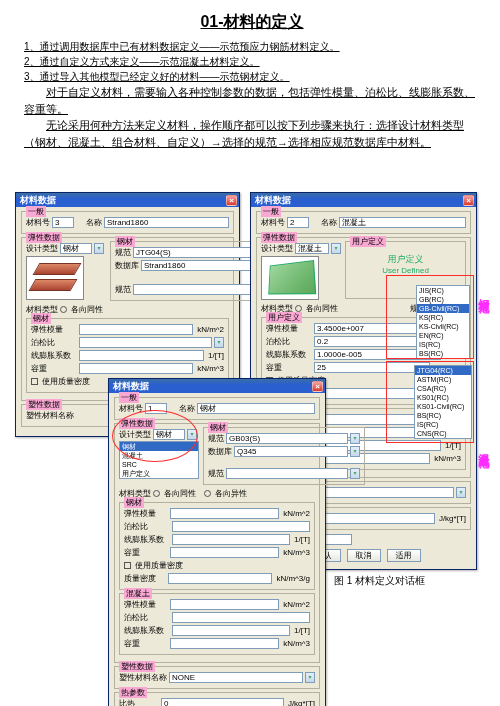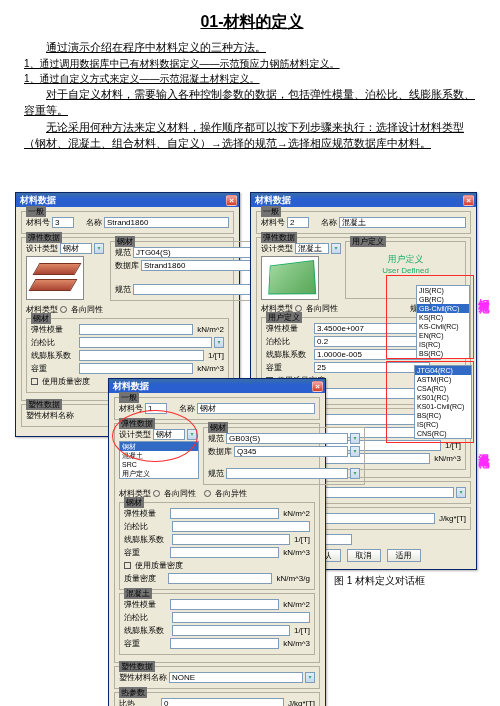--- a/index.html
+++ b/index.html
@@ -49,21 +49,21 @@
   .dlg-body { padding: 4px 5px 6px 5px; }
   .fieldset {
     border: 1px solid #b3b0a0;
     padding: 3px 4px 4px 4px;
     margin-bottom: 3px;
     position: relative;
   }
   .fieldset > .legend {
     position: absolute;
     top: -6px; left: 4px;
-    background: #737373;
+    background: #f9a8d4;
     padding: 0 2px;
     font-size: 8px;
   }
   .row { display: flex; align-items: center; margin: 1px 0; gap: 2px; min-height: 12px; }
   .lbl { font-size: 8px; white-space: nowrap; }
   .inp {
     flex: 1 1 auto;
     height: 11px;
     border: 1px solid #7f9db9;
     background: #fff;
@@ -143,23 +143,23 @@
     transform: scale(1.2,1);
   }
   .radio { width: 7px; height: 7px; border: 1px solid #555; border-radius: 50%; display:inline-block; margin-right:2px; }
   .chk { width: 7px; height: 7px; border: 1px solid #555; display:inline-block; margin-right:2px; }
 </style>
 </head>
 <body>
 
 <div class="page">
   <div class="title">01-材料的定义</div>
-  <div class="para">通过演示介绍在程序中材料定义的三种方法。</div>
   <div class="para-noindent">1、通过调用数据库中已有材料数据定义——示范预应力钢筋材料定义。</div>
-  <div class="para-noindent">1、通过自定义方式来定义——示范混凝土材料定义。</div>
+  <div class="para-noindent">2、通过自定义方式来定义——示范混凝土材料定义。</div>
+  <div class="para-noindent">3、通过导入其他模型已经定义好的材料——示范钢材定义。</div>
   <div class="para">对于自定义材料，需要输入各种控制参数的数据，包括弹性模量、泊松比、线膨胀系数、容重等。</div>
   <div class="para">无论采用何种方法来定义材料，操作顺序都可以按下列步骤来执行：选择设计材料类型（钢材、混凝土、组合材料、自定义）→选择的规范→选择相应规范数据库中材料。</div>
 </div>
 
 <div class="watermark">www&nbsp;&nbsp;&nbsp;&nbsp;&nbsp;&nbsp;&nbsp;co</div>
 
 <div class="dlg" style="left:15px; top:192px; width:225px;">
   <div class="titlebar">
     <span>材料数据</span>
     <span class="closebox">×</span>

